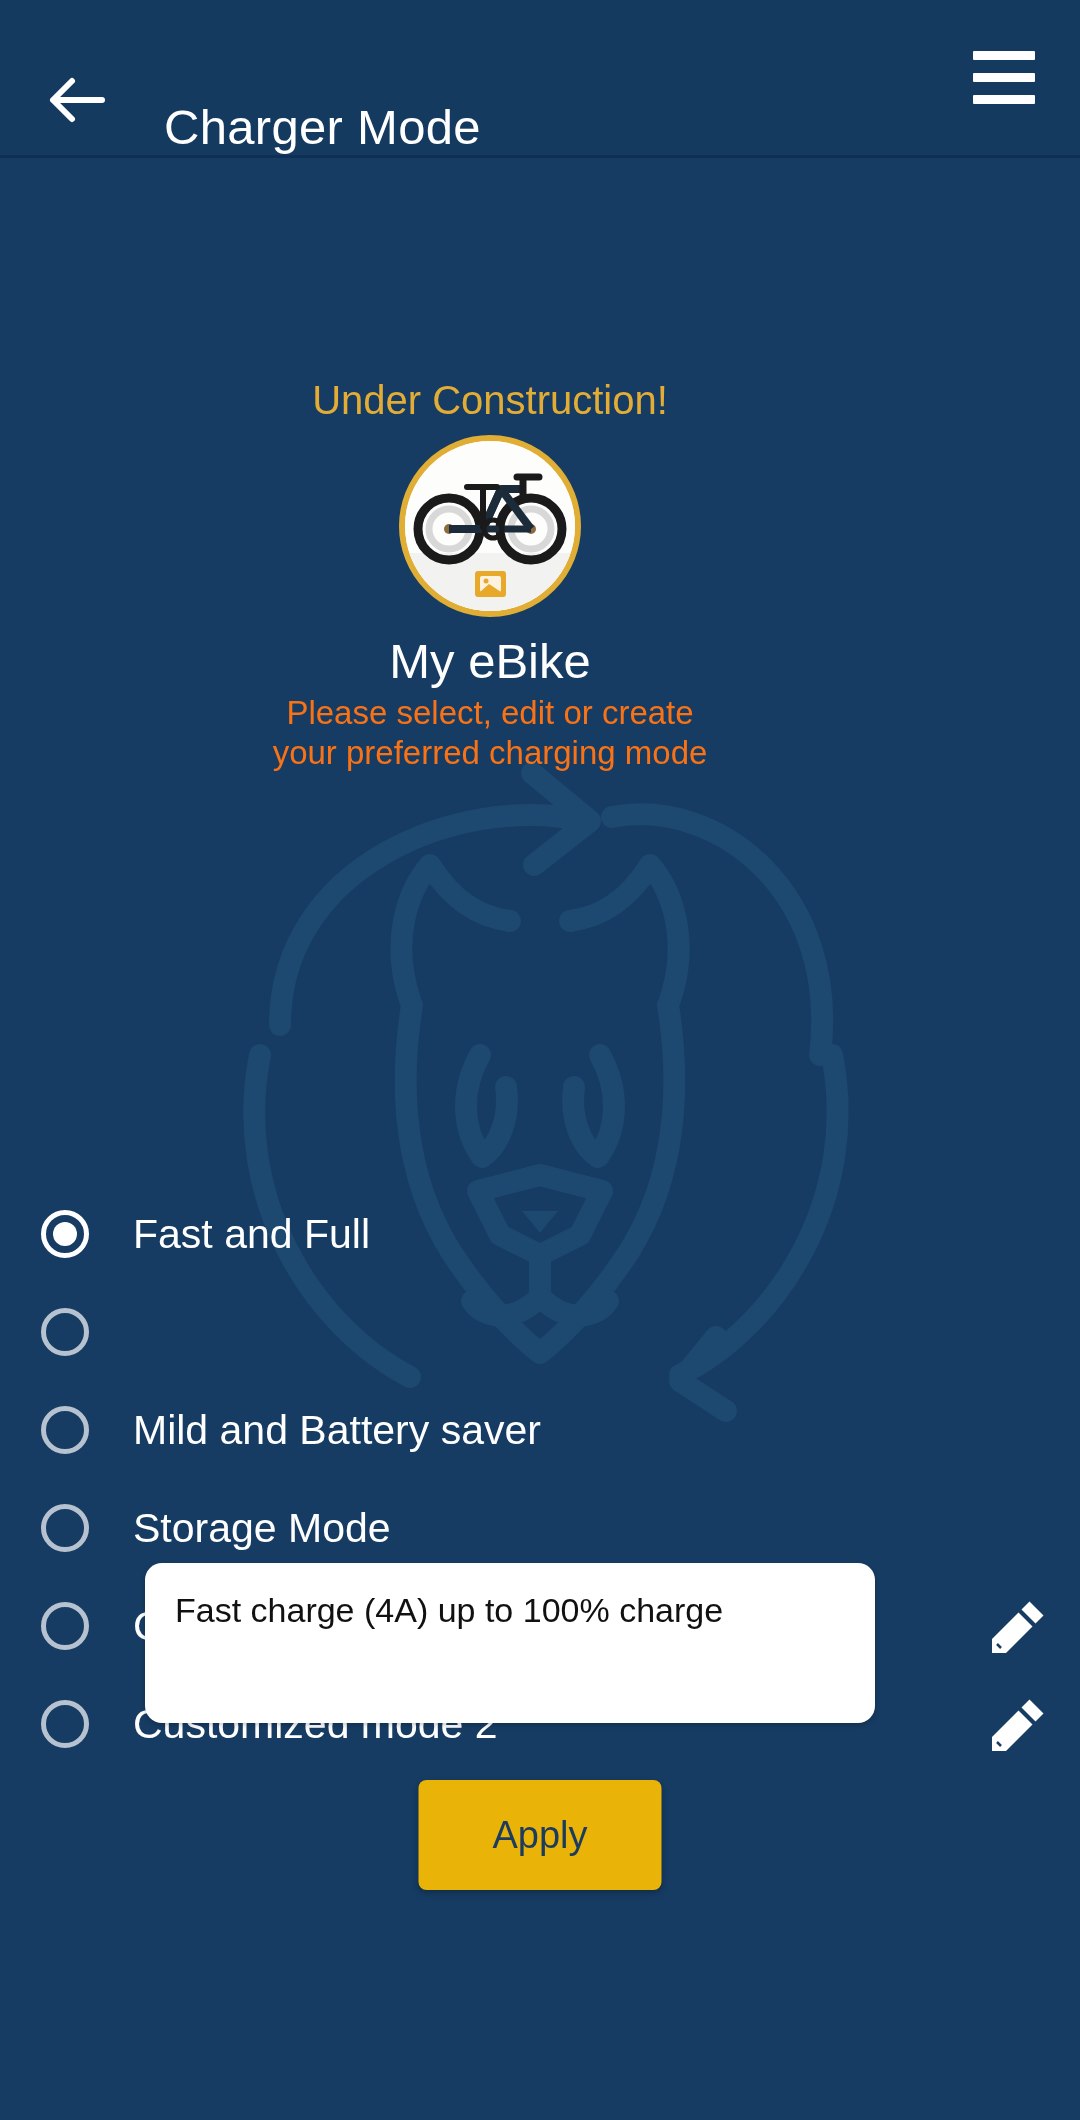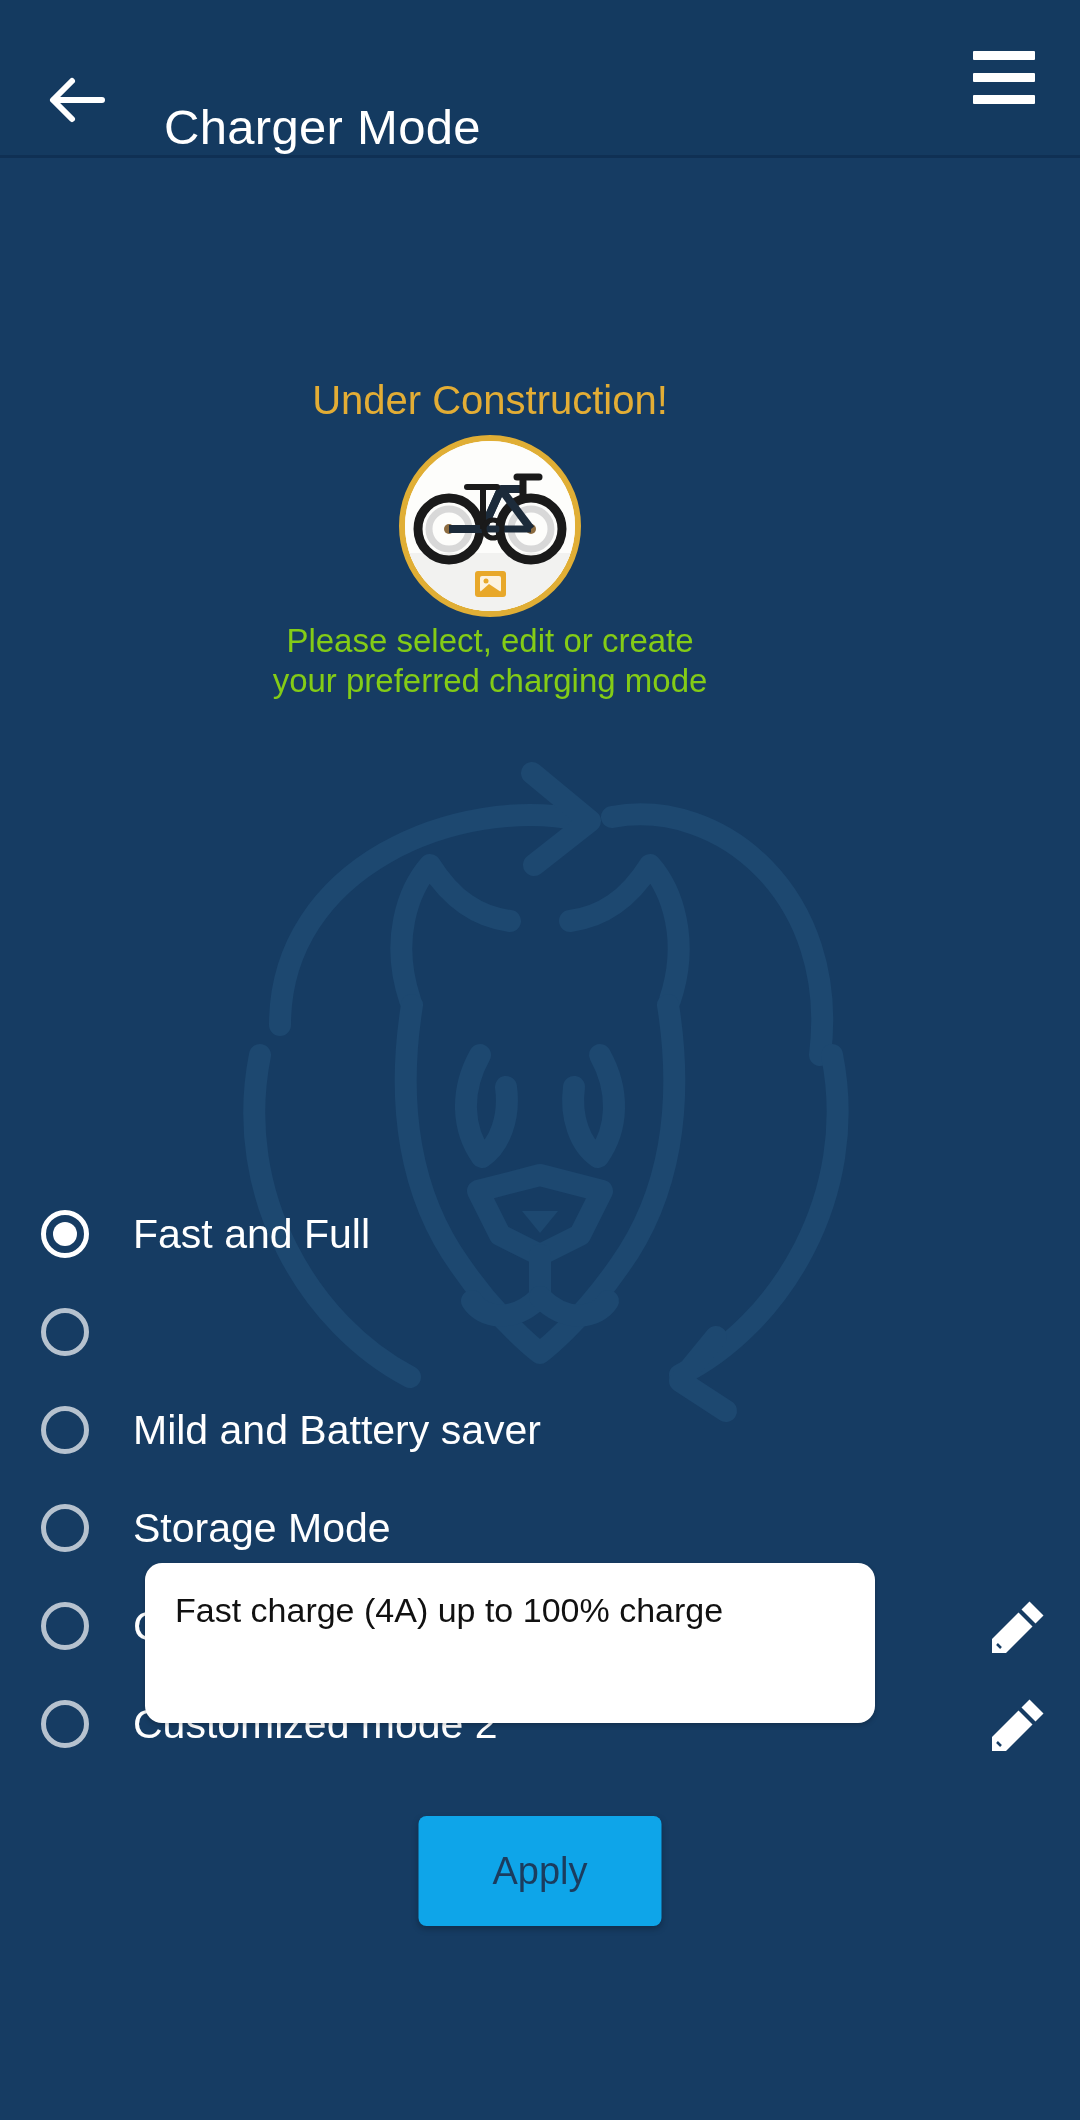--- a/index.html
+++ b/index.html
@@ -114,21 +114,21 @@
   .avatar svg { position:absolute; left:0; top:0; }
   .bike-title {
     margin-top: 16px;
     color: #ffffff;
     font-size: 49px;
     line-height: 56px;
     font-weight: 400;
   }
   .bike-sub {
     margin-top: 4px;
-    color: #84cc16;
+    color: #f97316;
     font-size: 33px;
     line-height: 40px;
     font-weight: 400;
   }
 
   
   .mode-list {
     position: absolute;
     left: 0;
     top: 1185px;
@@ -202,31 +202,30 @@
     line-height: 42px;
     font-weight: 400;
   }
   .apply-btn {
     position: absolute;
     left: 50%;
     transform: translateX(-50%);
     top: 1780px;
     width: 243px;
     height: 110px;
-    background: #0ea5e9;
+    background: #eab308;
     border: none;
     border-radius: 8px;
     color: #1b3c5e;
     font-family: "Liberation Sans", sans-serif;
     font-size: 38px;
     font-weight: 400;
     cursor: pointer;
     z-index: 3;
     box-shadow: 0 3px 6px rgba(0,0,0,.25);
-    margin-top: 36px;
   }
 </style>
 </head>
 <body>
 
 <div class="watermark">
   <svg viewBox="0 0 760 760" width="760" height="760" xmlns="http://www.w3.org/2000/svg">
     <g fill="none" stroke="#1d4870" stroke-width="22" stroke-linecap="round" stroke-linejoin="round">
 
       <path d="M120 300 C 120 140, 300 70, 420 95"></path>
@@ -300,20 +299,21 @@
       </svg>
       <svg width="170" height="170" viewBox="0 0 170 170" style="position:absolute;left:0;top:0">
         <rect x="70" y="130" width="31" height="26" rx="3" fill="#e8a82a"></rect>
         <rect x="75" y="135" width="21" height="16" rx="2" fill="#fff" opacity=".85"></rect>
         <circle cx="81" cy="140" r="2.5" fill="#e8a82a"></circle>
         <path d="M75 151 L 84 143 L 96 151 Z" fill="#e8a82a"></path>
       </svg>
     </div>
   </div>
 
+  <div class="bike-title">My eBike</div>
   <div class="bike-sub">Please select, edit or create</div>
   <div class="bike-sub" style="margin-top:0">your preferred charging mode</div>
 </div>
 
 <div class="mode-list">
 
   <div class="mode-row">
     <span class="radio on"></span>
     <span class="mode-label">Fast and Full</span>
   </div>

